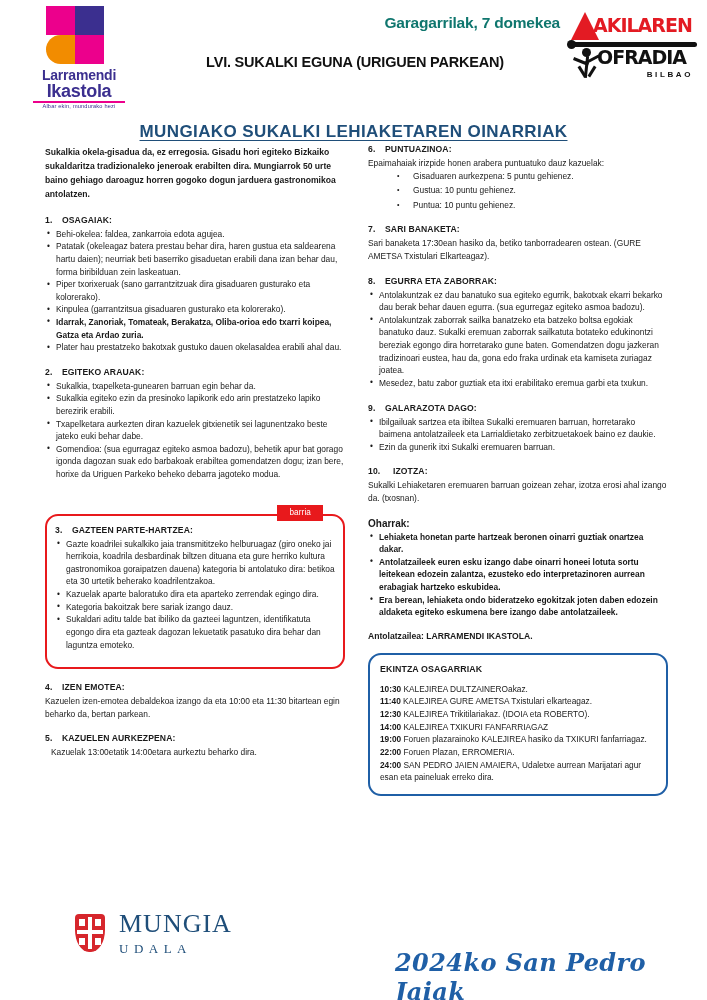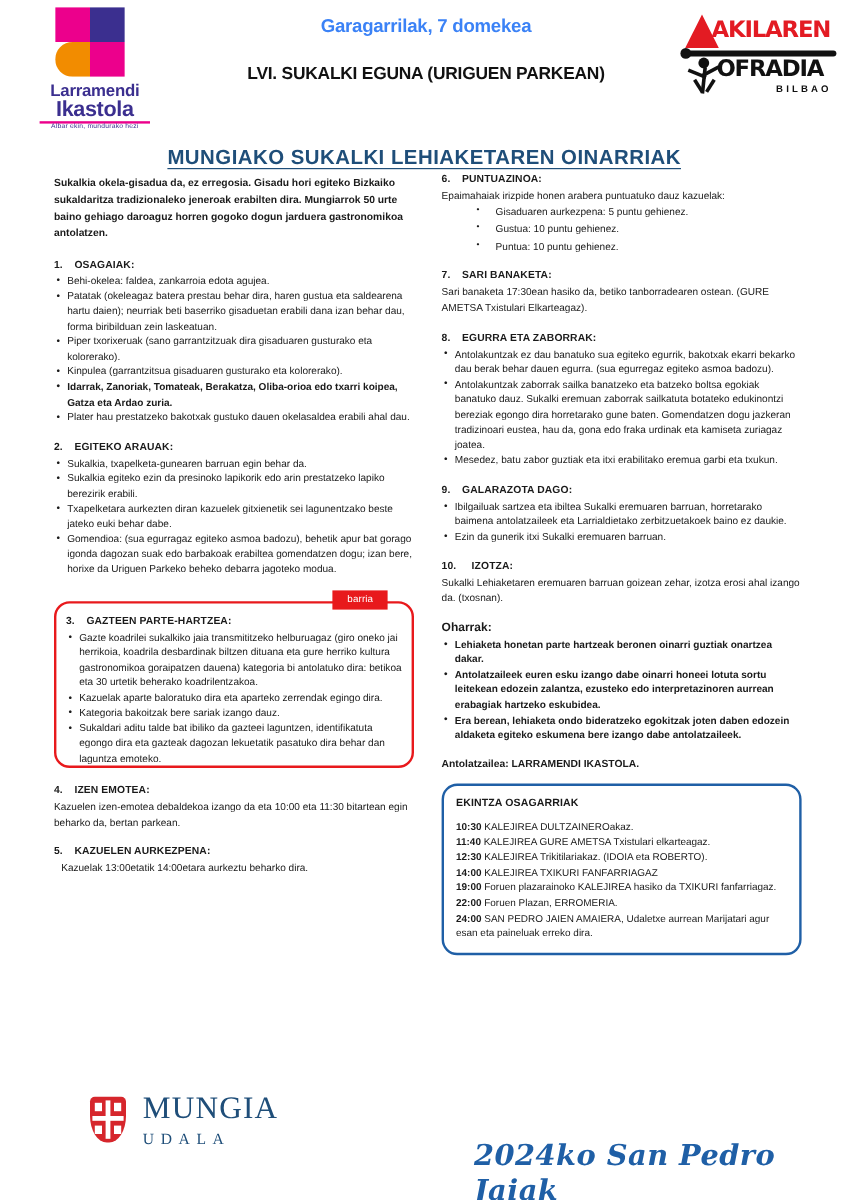--- a/index.html
+++ b/index.html
@@ -22,21 +22,21 @@
   .ll-q.tr{left:29px;top:0;background:#3b2f8f;}
   .ll-q.bl{left:0;top:29px;background:#f28c00;border-bottom-left-radius:29px;border-top-left-radius:29px;}
   .ll-q.br{left:29px;top:29px;background:#ec008c;}
   .ll-name{margin-top:4px;text-align:center;line-height:1.0;}
   .ll-name .l1{font-size:14px;font-weight:bold;color:#3b2f8f;letter-spacing:-0.2px;}
   .ll-name .l2{font-size:18px;font-weight:bold;color:#3b2f8f;letter-spacing:-0.3px;}
   .ll-rule{width:92px;height:2px;background:#ec008c;margin:1px auto 1px;}
   .ll-tag{font-size:5.6px;color:#3b2f8f;letter-spacing:.2px;}
 
   .header-center{position:absolute;left:150px;top:14px;width:410px;text-align:center;}
-  .h-line1{font-size:15.5px;font-weight:bold;color:#3b82f6;letter-spacing:-0.2px;}
+  .h-line1{font-size:15.5px;font-weight:bold;color:#0f766e;letter-spacing:-0.2px;text-align:right;}
   .h-line2{font-size:14.5px;font-weight:bold;color:#111;margin-top:22px;letter-spacing:-0.2px;}
 
   .logo-right{position:absolute;right:8px;top:10px;width:132px;height:78px;}
   .mo-top{position:relative;height:34px;}
   .mo-m{position:absolute;left:4px;top:2px;width:0;height:0;border-left:14px solid transparent;border-right:14px solid transparent;border-bottom:28px solid #e31b23;}
   .mo-mtxt{position:absolute;left:26px;top:4px;font-size:19px;font-weight:bold;color:#e31b23;letter-spacing:-1px;font-family:"DejaVu Sans",sans-serif;}
   .mo-stick{position:absolute;left:2px;top:32px;width:128px;height:5px;background:#111;border-radius:3px;}
   .mo-stick:after{content:"";position:absolute;left:-2px;top:-2px;width:9px;height:9px;background:#111;border-radius:50%;}
   .mo-bot{position:absolute;left:0;top:38px;width:132px;height:36px;}
   .mo-fig{position:absolute;left:6px;top:0;width:26px;height:30px;}
@@ -67,21 +67,21 @@
   .sec-title.ten{padding-left:25px;}
   ul{margin:0;padding:0;list-style:none;}
   li{position:relative;padding-left:11px;font-size:8.4px;line-height:1.5;margin-bottom:0px;}
   li:before{content:"\2022";position:absolute;left:2px;top:-0.5px;font-size:8.4px;}
   li.sub{padding-left:45px;margin-bottom:2px;}
   li.sub:before{left:29px;font-size:7px;top:1px;}
   p.body{font-size:8.4px;line-height:1.5;margin:0;}
   b,strong{font-weight:bold;}
 
   
-  .redbox{position:relative;border:2.2px solid #e8191c;border-radius:13px;padding:9px 8px 0 8px;margin-top:20px;}
+  .redbox{position:relative;border:2.2px solid #e8191c;border-radius:13px;padding:9px 8px 16px 8px;margin-top:33px;}
   .badge{position:absolute;right:20px;top:-11px;background:#e8191c;color:#fff;font-size:8.2px;
     padding:3px 12px 4px;letter-spacing:.1px;}
   .redbox .sec-title{margin-top:0;}
 
   
   .bluebox{position:relative;border:2.2px solid #1f5fa6;border-radius:13px;padding:9px 10px 10px 10px;margin-top:12px;}
   .bluebox h4{margin:0 0 9px 0;font-size:8.8px;font-weight:bold;letter-spacing:.1px;}
   .sched{font-size:8.3px;line-height:1.52;}
   .sched div{margin-bottom:0;}
   .oharrak{font-size:10px;font-weight:bold;margin:13px 0 2px;}

